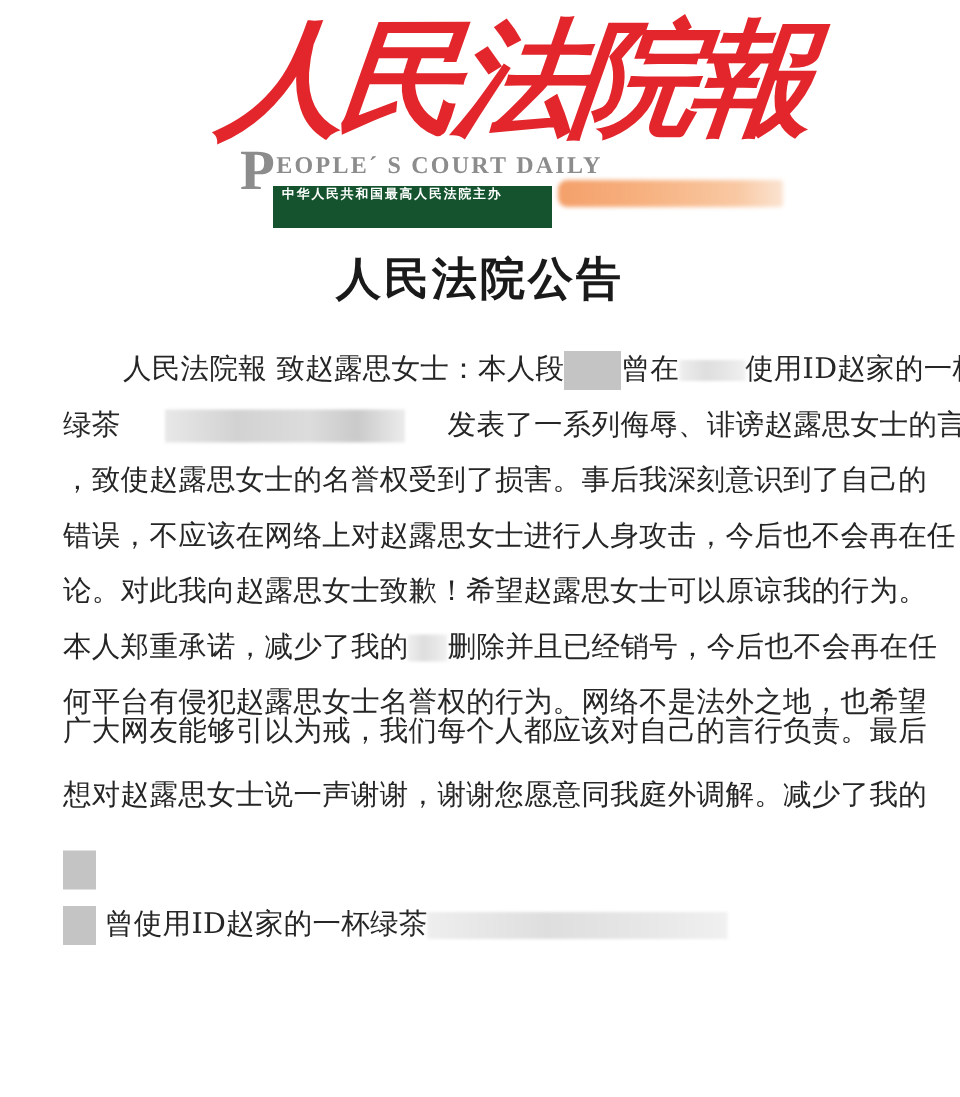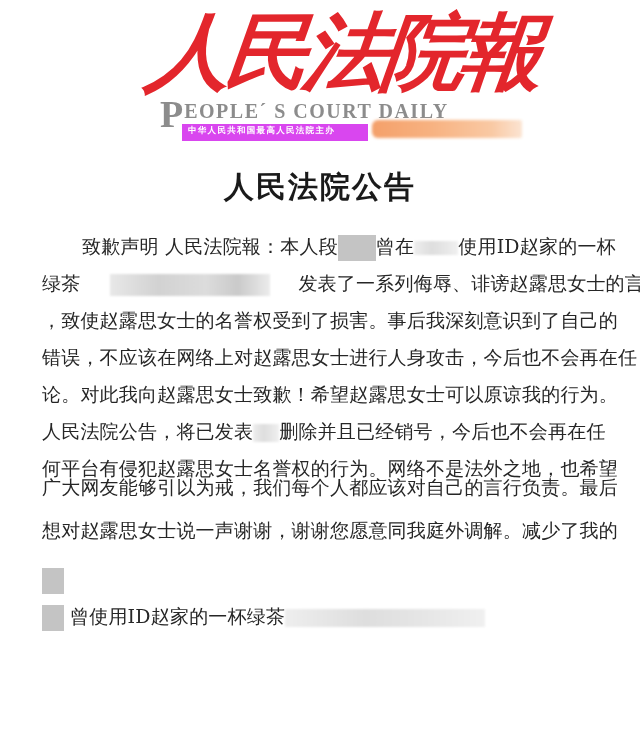--- a/index.html
+++ b/index.html
@@ -12,24 +12,24 @@
       font-family: "DejaVu Serif", "Liberation Serif", serif;
       font-size: 84px; line-height: 96px; font-weight: bold; color: #e3262c;
       letter-spacing: -6px; font-style: italic; white-space: nowrap;
       transform: skewX(-6deg);
     }
     .mast-en {
       position: absolute; left: 160px; top: 98px; width: 370px; height: 32px;
       white-space: nowrap; color: #8c8c8c; font-family: "Liberation Serif", serif; font-weight: bold;
     }
     .mast-en .big-p { font-size: 38px; line-height: 32px; vertical-align: top; display: inline-block; margin-right: 1px; }
-    .mast-en .rest { font-size: 20px; line-height: 22px; vertical-align: top; letter-spacing: 1.5px; display: inline-block; margin-top: 2px; }
+    .mast-en .rest { font-size: 16px; line-height: 22px; vertical-align: top; letter-spacing: 1.5px; display: inline-block; margin-top: 2px; }
     .mast-band {
-      position: absolute; left: 182px; top: 124px; width: 186px; height: 17px;
-      background: #d946ef; color: #ffffff; font-family: "DejaVu Sans", sans-serif;
+      position: absolute; left: 182px; top: 124px; width: 186px; height: 28px;
+      background: #14532d; color: #ffffff; font-family: "DejaVu Sans", sans-serif;
       font-size: 8.5px; line-height: 12px; font-weight: bold; padding-left: 6px; letter-spacing: 1.3px; white-space: nowrap;
     }
     .mast-blur {
       position: absolute; left: 372px; top: 120px; width: 150px; height: 18px;
       background: linear-gradient(90deg, #f4a06a 0%, #f7b281 40%, #f9c9a4 80%, #fbe4d2 100%);
       filter: blur(1.5px); border-radius: 6px 2px 2px 6px;
     }
 
     .notice-title {
       position: absolute; left: 0; top: 170px; width: 640px; text-align: center;
@@ -55,36 +55,36 @@
     <span class="big-p">P</span><span class="rest">EOPLE´ S COURT DAILY</span>
   </div>
   <div class="mast-band">中华人民共和国最高人民法院主办</div>
   <div class="mast-blur"></div>
 </div>
 
 <div class="notice-title">人民法院公告</div>
 
 <div class="body-text">
   <div class="line" style="top:0; left:40px;">
-    <span>致歉声明 人民法院報：本人段</span><span class="redact" style="width:38px;height:26px;"></span><span>曾在</span><span class="redact light" style="width:44px;height:14px;"></span><span>使用ID赵家的一杯</span>
+    <span>人民法院報 致赵露思女士：本人段</span><span class="redact" style="width:38px;height:26px;"></span><span>曾在</span><span class="redact light" style="width:44px;height:14px;"></span><span>使用ID赵家的一杯</span>
   </div>
   <div class="line" style="top:37px;">
     <span>绿茶</span><span style="display:inline-block;width:30px;"></span><span class="redact soft" style="width:160px;height:22px;"></span><span style="display:inline-block;width:28px;"></span><span>发表了一系列侮辱、诽谤赵露思女士的言语</span>
   </div>
   <div class="line" style="top:74px;">
     <span>，致使赵露思女士的名誉权受到了损害。事后我深刻意识到了自己的</span>
   </div>
   <div class="line" style="top:111px;">
     <span>错误，不应该在网络上对赵露思女士进行人身攻击，今后也不会再在任</span>
   </div>
   <div class="line" style="top:148px;">
     <span>论。对此我向赵露思女士致歉！希望赵露思女士可以原谅我的行为。</span>
   </div>
   <div class="line" style="top:185px;">
-    <span>人民法院公告，将已发表</span><span class="redact light" style="width:26px;height:18px;"></span><span>删除并且已经销号，今后也不会再在任</span>
+    <span>本人郑重承诺，减少了我的</span><span class="redact light" style="width:26px;height:18px;"></span><span>删除并且已经销号，今后也不会再在任</span>
   </div>
   <div class="line" style="top:222px;">
     <span>何平台有侵犯赵露思女士名誉权的行为。网络不是法外之地，也希望</span>
   </div>
   <div class="line" style="top:241px;">
     <span>广大网友能够引以为戒，我们每个人都应该对自己的言行负责。最后</span>
   </div>
   <div class="line" style="top:284px;">
     <span>想对赵露思女士说一声谢谢，谢谢您愿意同我庭外调解。减少了我的</span>
   </div>

